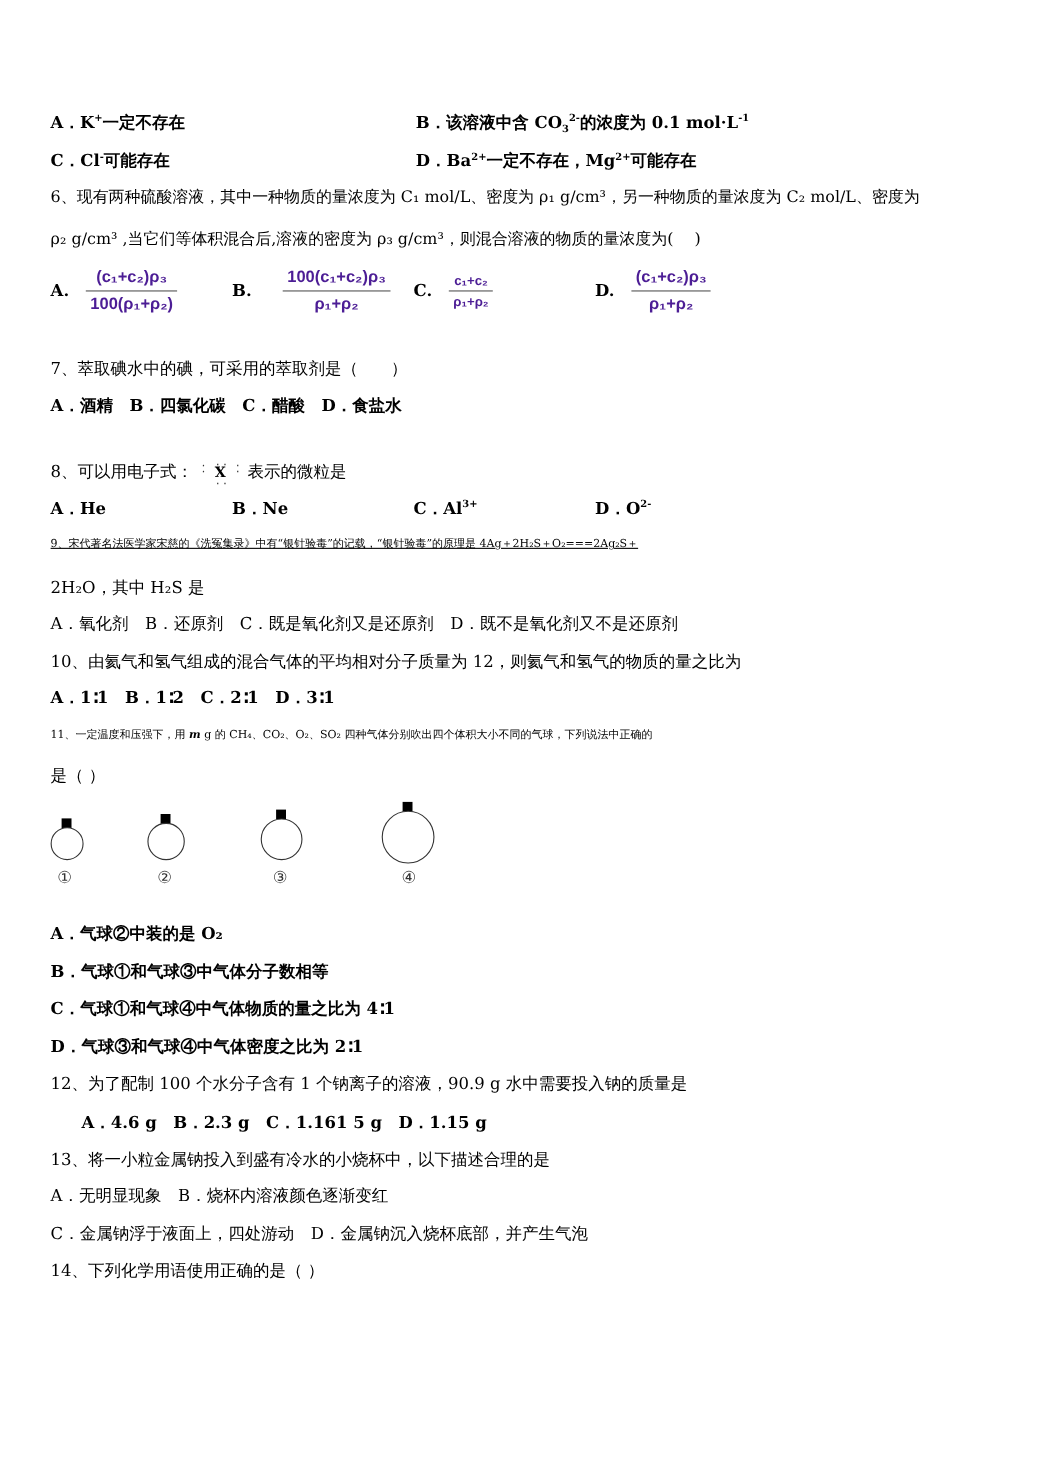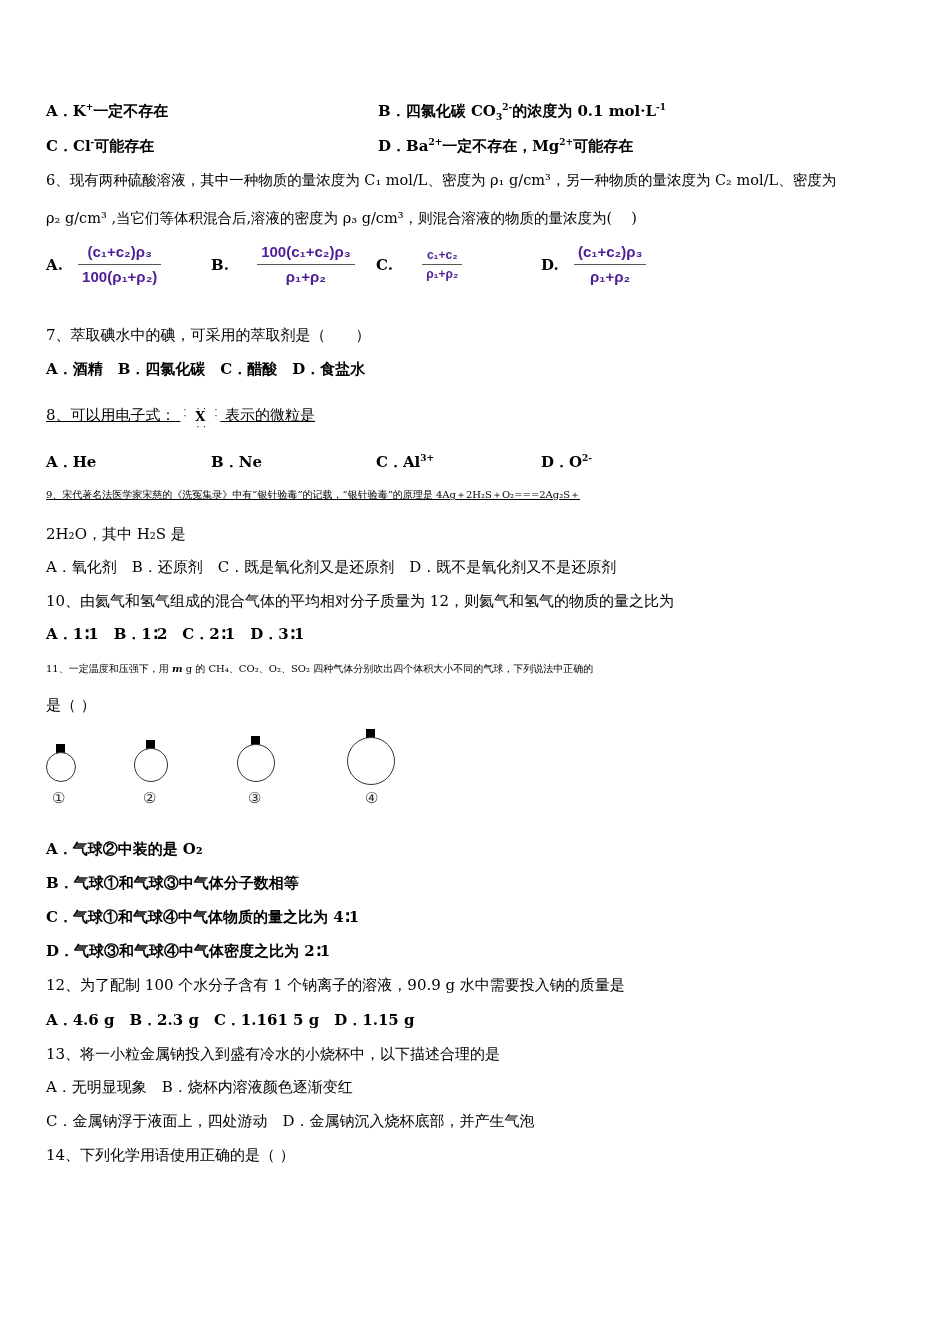--- a/index.html
+++ b/index.html
@@ -19,21 +19,21 @@
   .balloon .label { position: absolute; font-size: 15px; color: #333; }
   .edot { font-family: "DejaVu Sans Mono", monospace; }
 </style>
 </head>
 <body>
 
 <div class="opt b" style="left:46px; top:101px;">
   <span>A．</span><span>K</span><sup>+</sup><span>一定不存在</span>
 </div>
 <div class="opt b" style="left:378px; top:101px;">
-  <span>B．</span><span>四氯化碳 CO</span><sub>3</sub><sup>2-</sup><span>的浓度为 0.1 mol·L</span><sup>-1</sup>
+  <span>B．</span><span>该溶液中含 CO</span><sub>3</sub><sup>2-</sup><span>的浓度为 0.1 mol·L</span><sup>-1</sup>
 </div>
 <div class="opt b" style="left:46px; top:136px;">
   <span>C．</span><span>Cl</span><sup>-</sup><span>可能存在</span>
 </div>
 <div class="opt b" style="left:378px; top:136px;">
   <span>D．</span><span>Ba</span><sup>2+</sup><span>一定不存在，Mg</span><sup>2+</sup><span>可能存在</span>
 </div>
 
 <div class="line" style="top:170px; font-size:14.5px;">6、现有两种硫酸溶液，其中一种物质的量浓度为 C₁ mol/L、密度为 ρ₁ g/cm³，另一种物质的量浓度为 C₂ mol/L、密度为</div>
 <div class="line" style="top:208px; font-size:14.5px;">ρ₂ g/cm³ ,当它们等体积混合后,溶液的密度为 ρ₃ g/cm³，则混合溶液的物质的量浓度为(　 )</div>
@@ -41,31 +41,31 @@
 <div class="opt b" style="left:46px; top:240px;">
   <span style="vertical-align:middle;">A.</span>
   <span class="frac" style="margin-left:10px;"><span class="num">(c₁+c₂)ρ₃</span><span class="den">100(ρ₁+ρ₂)</span></span>
 </div>
 <div class="opt b" style="left:211px; top:240px;">
   <span style="vertical-align:middle;">B.</span>
   <span class="frac" style="margin-left:23px;"><span class="num">100(c₁+c₂)ρ₃</span><span class="den">ρ₁+ρ₂</span></span>
 </div>
 <div class="opt b" style="left:376px; top:246px;">
   <span style="vertical-align:middle;">C.</span>
-  <span class="frac small" style="margin-left:24px;"><span class="num">c₁+c₂</span><span class="den">ρ₁+ρ₂</span></span>
+  <span class="frac small" style="margin-left:10px;"><span class="num">c₁+c₂</span><span class="den">ρ₁+ρ₂</span></span>
 </div>
 <div class="opt b" style="left:541px; top:240px;">
   <span style="vertical-align:middle;">D.</span>
   <span class="frac" style="margin-left:10px;"><span class="num">(c₁+c₂)ρ₃</span><span class="den">ρ₁+ρ₂</span></span>
 </div>
 
 <div class="line" style="top:325px;">7、萃取碘水中的碘，可采用的萃取剂是（　　）</div>
 <div class="line b" style="top:359px;">A．酒精　B．四氯化碳　C．醋酸　D．食盐水</div>
 
-<div class="line" style="top:405px;text-decoration:underline;">
+<div class="line" style="top:419px;">
   <span>8、可以用电子式：</span>
   <span style="display:inline-block; position:relative; width:40px; height:20px; vertical-align:middle;">
     <span class="edot" style="position:absolute; left:2px; top:1px; font-size:9px; line-height:6px; color:#333;">·<br>·</span>
     <span class="edot" style="position:absolute; left:15px; top:-7px; font-size:9px; letter-spacing:1px; color:#333;">··</span>
     <span style="position:absolute; left:15px; top:1px; font-size:13px; font-weight:bold;">X</span>
     <span class="edot" style="position:absolute; left:15px; top:11px; font-size:9px; letter-spacing:1px; color:#333;">··</span>
     <span class="edot" style="position:absolute; left:33px; top:1px; font-size:9px; line-height:6px; color:#333;">·<br>·</span>
   </span>
   <span>表示的微粒是</span>
 </div>
@@ -108,19 +108,19 @@
     <div class="label" style="left:18px; top:60px;">④</div>
   </div>
 </div>
 
 <div class="line b" style="top:839px;">A．气球②中装的是 O₂</div>
 <div class="line b" style="top:873px;">B．气球①和气球③中气体分子数相等</div>
 <div class="line b" style="top:907px;">C．气球①和气球④中气体物质的量之比为 4∶1</div>
 <div class="line b" style="top:941px;">D．气球③和气球④中气体密度之比为 2∶1</div>
 
 <div class="line" style="top:975px;">12、为了配制 100 个水分子含有 1 个钠离子的溶液，90.9 g 水中需要投入钠的质量是</div>
-<div class="line b" style="top:1010px;">A．4.6 g　B．2.3 g　C．1.161 5 g　D．1.15 g</div>
+<div class="line b" style="top:1010px;margin-left:28px;">A．4.6 g　B．2.3 g　C．1.161 5 g　D．1.15 g</div>
 
 <div class="line" style="top:1044px;">13、将一小粒金属钠投入到盛有冷水的小烧杯中，以下描述合理的是</div>
 <div class="line" style="top:1077px;">A．无明显现象　B．烧杯内溶液颜色逐渐变红</div>
 <div class="line" style="top:1111px;">C．金属钠浮于液面上，四处游动　D．金属钠沉入烧杯底部，并产生气泡</div>
 
 <div class="line" style="top:1145px;">14、下列化学用语使用正确的是（ ）</div>
 
 </body></html>

